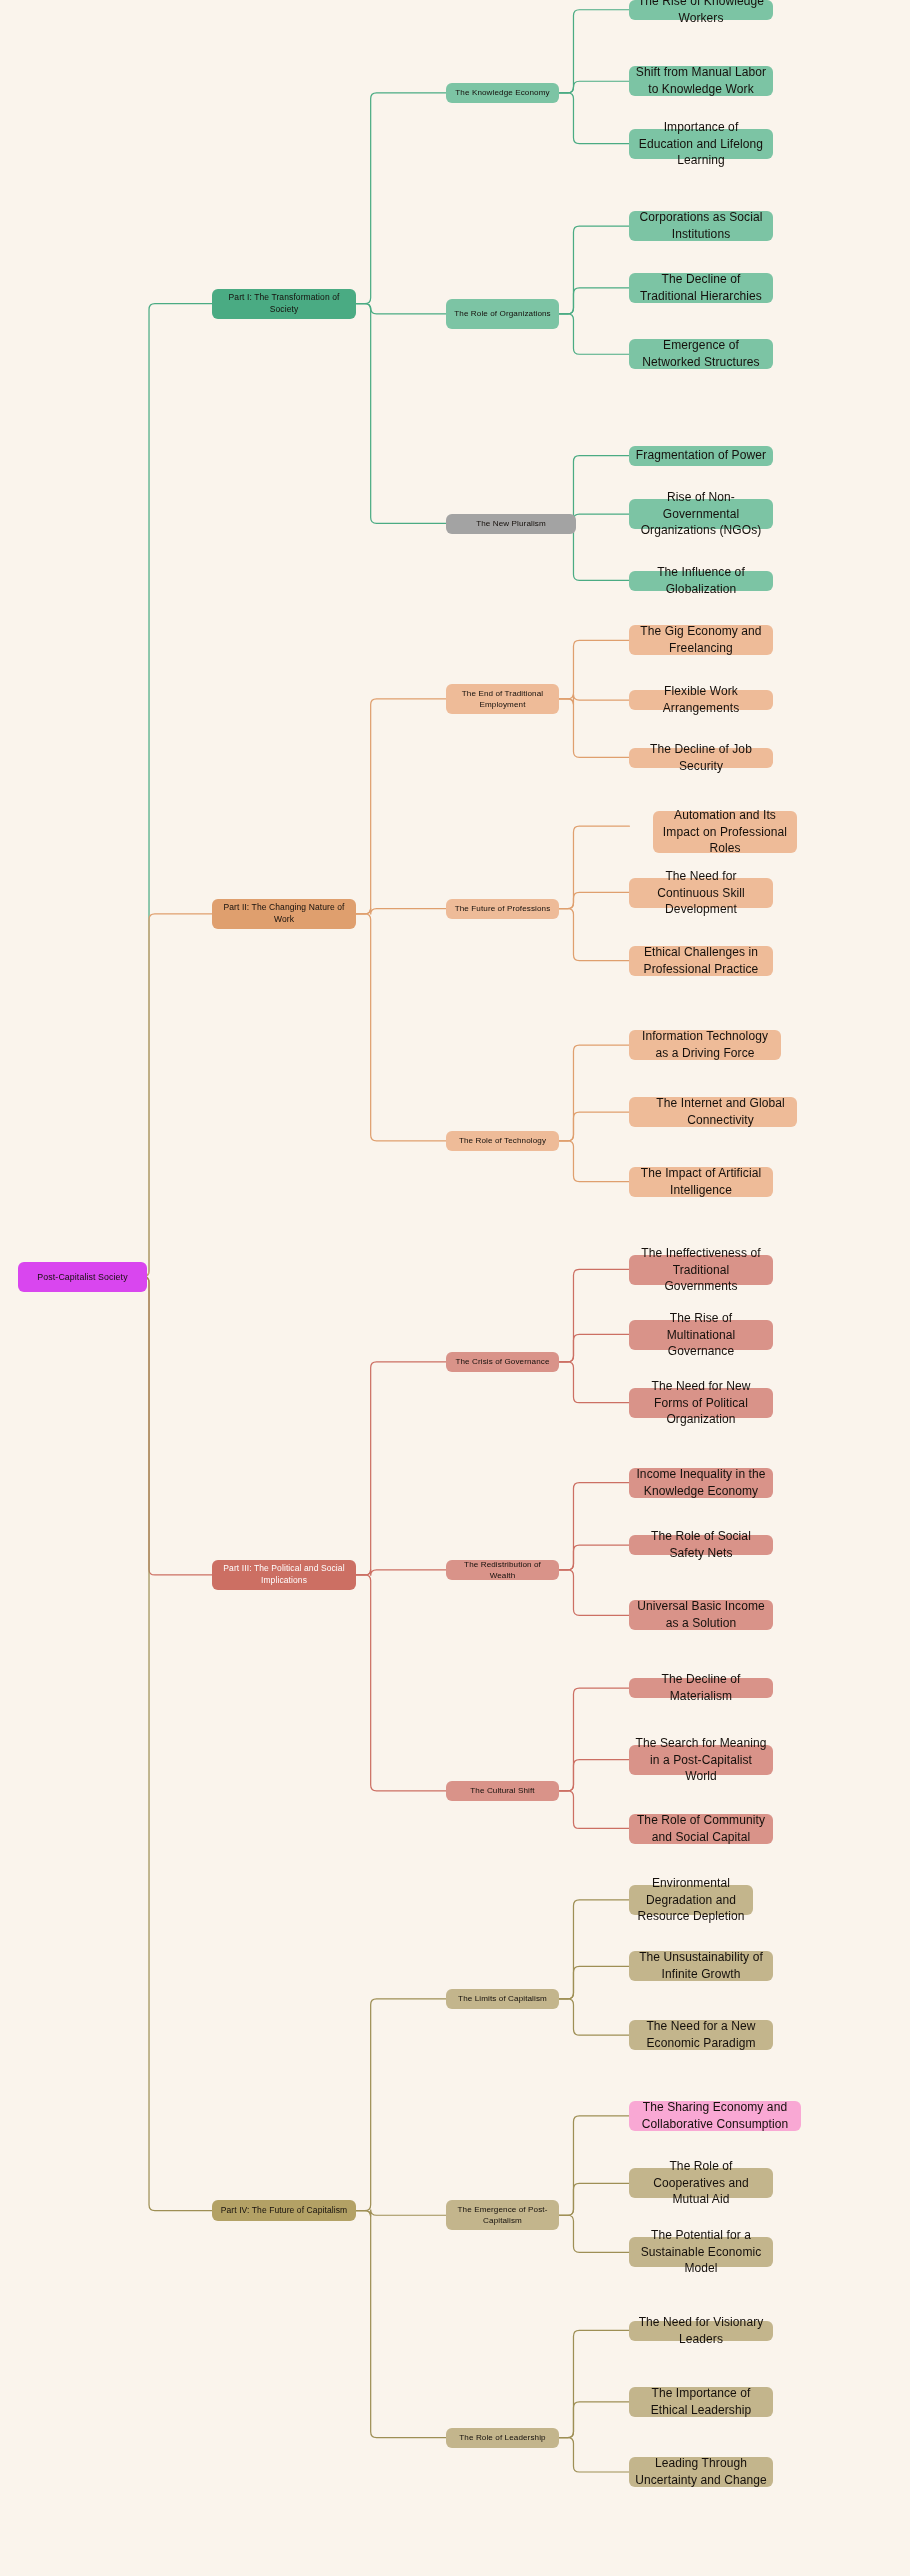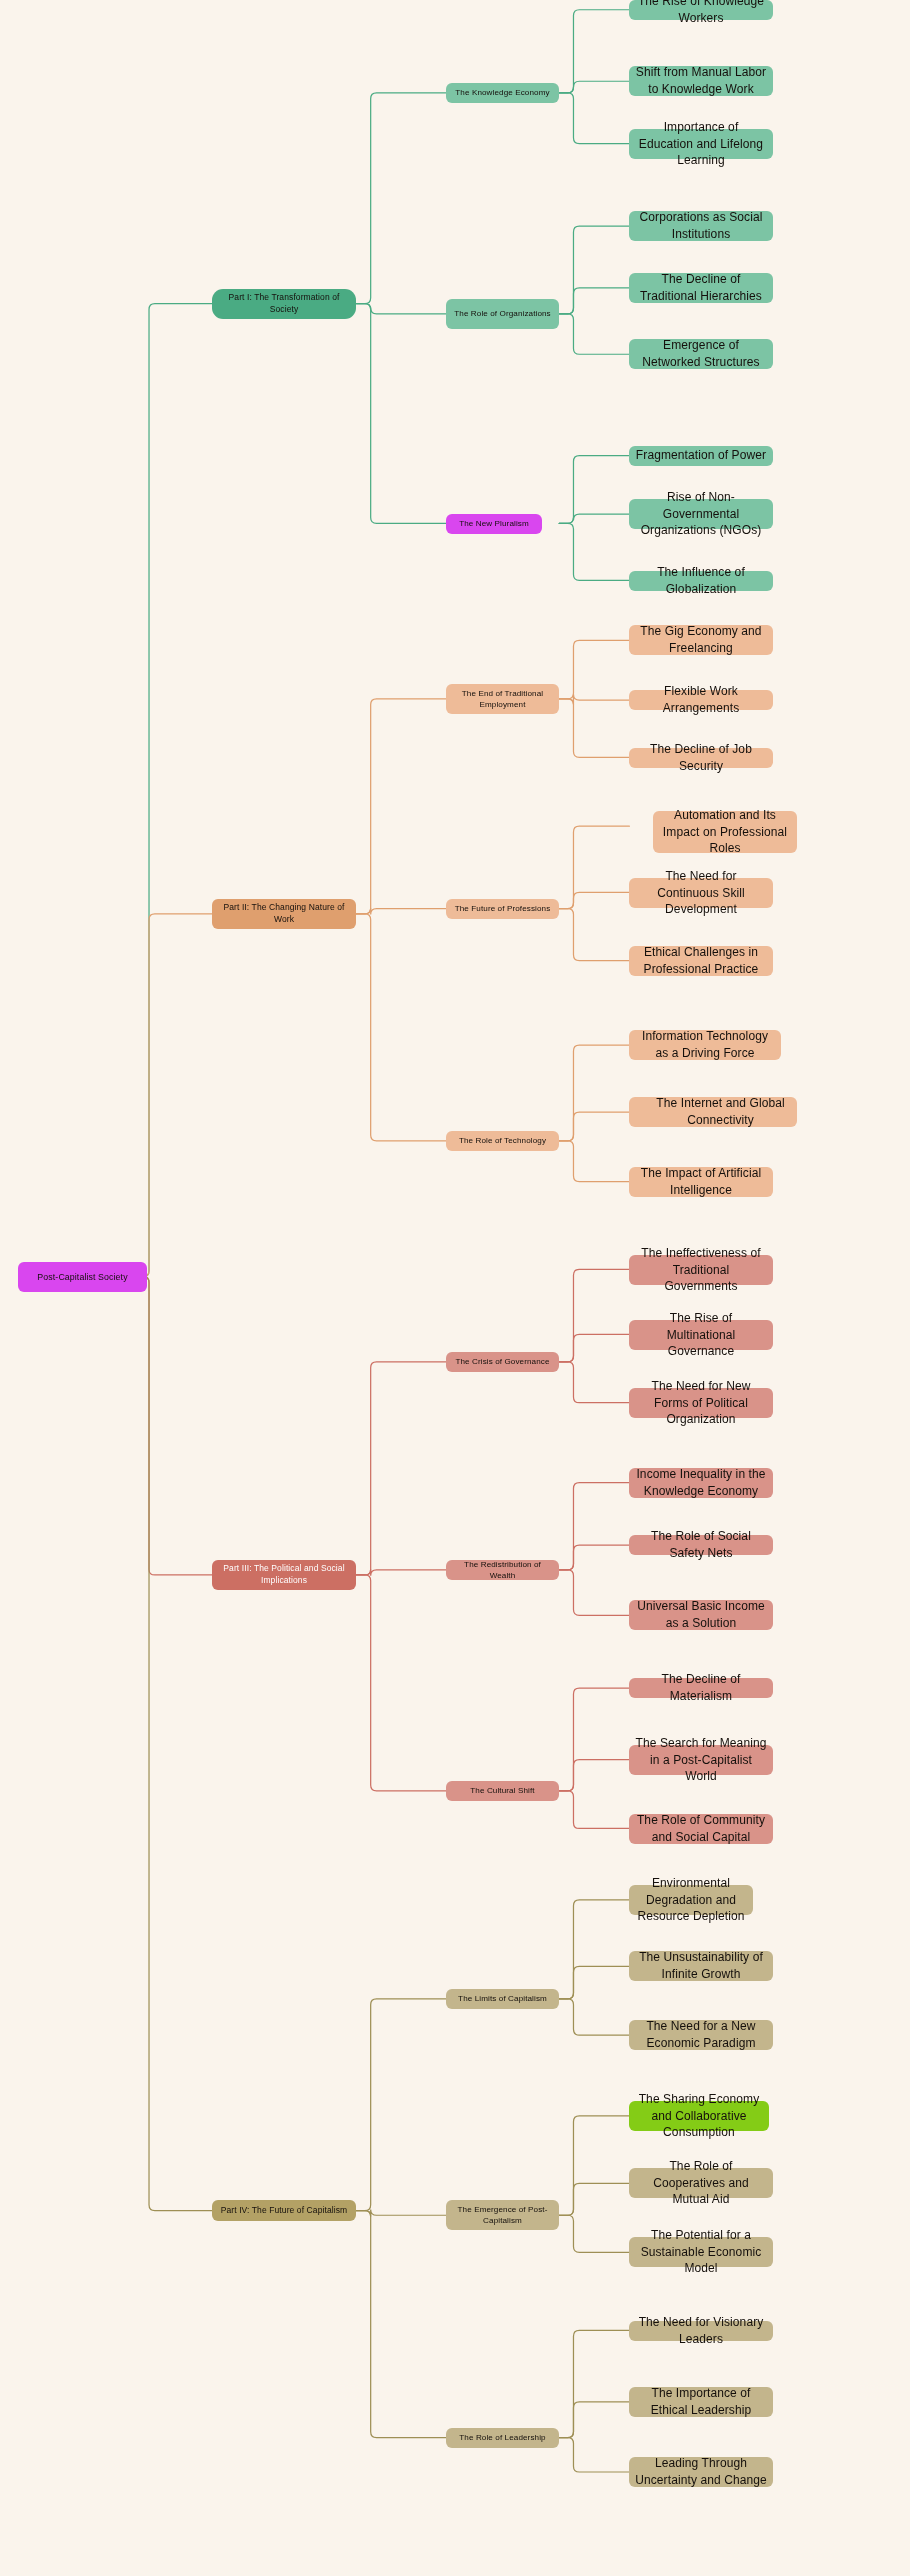--- a/index.html
+++ b/index.html
@@ -83,21 +83,21 @@
       <path d="M 860 3408 L 873 3408 Q 882 3408 882 3399 L 882 3368 Q 882 3359 891 3359 L 968 3359" fill="none" stroke="#9e8f55" stroke-width="1.9" stroke-linecap="round"></path>
       <path d="M 860 3408 L 873 3408 Q 882 3408 882 3417 L 882 3456 Q 882 3465 891 3465 L 968 3465" fill="none" stroke="#9e8f55" stroke-width="1.9" stroke-linecap="round"></path>
       <path d="M 548 3401 L 561 3401 Q 570 3401 570 3410 L 570 3741 Q 570 3750 579 3750 L 686 3750" fill="none" stroke="#9e8f55" stroke-width="1.9" stroke-linecap="round"></path>
       <path d="M 860 3750 L 873 3750 Q 882 3750 882 3741 L 882 3594 Q 882 3585 891 3585 L 968 3585" fill="none" stroke="#9e8f55" stroke-width="1.9" stroke-linecap="round"></path>
       <path d="M 860 3750 L 873 3750 Q 882 3750 882 3741 L 882 3704 Q 882 3695 891 3695 L 968 3695" fill="none" stroke="#9e8f55" stroke-width="1.9" stroke-linecap="round"></path>
       <path d="M 860 3750 L 873 3750 Q 882 3750 882 3759 L 882 3794 Q 882 3803 891 3803 L 968 3803" fill="none" stroke="#9e8f55" stroke-width="1.9" stroke-linecap="round"></path>
     </svg>
 <div class="node node-root" style="left: 18px; top: 1262px; width: 129px; height: 30px; background: #d946ef;">
       <span>Post-Capitalist Society</span>
     </div>
-    <div class="node node-l1" style="left: 212px; top: 289px; width: 144px; height: 30px; background: rgb(74, 171, 131); border-radius: 11px;">
+    <div class="node node-l1" style="left: 212px; top: 289px; width: 144px; height: 30px; background: rgb(74, 171, 131);">
       <span>Part I: The Transformation of Society</span>
     </div>
     <div class="node node-l2" style="left: 446px; top: 83px; width: 113px; height: 19.5px; background: rgb(124, 196, 164);">
       <span>The Knowledge Economy</span>
     </div>
     <div class="node node-l3" style="left: 629px; top: 0px; width: 144px; height: 19.5px; background: rgb(124, 196, 164);">
       <span>The Rise of Knowledge Workers</span>
     </div>
     <div class="node node-l3" style="left: 629px; top: 66px; width: 144px; height: 30px; background: rgb(124, 196, 164);">
       <span>Shift from Manual Labor to Knowledge Work</span>
@@ -110,21 +110,21 @@
     </div>
     <div class="node node-l3" style="left: 629px; top: 211px; width: 144px; height: 30px; background: rgb(124, 196, 164);">
       <span>Corporations as Social Institutions</span>
     </div>
     <div class="node node-l3" style="left: 629px; top: 273px; width: 144px; height: 30px; background: rgb(124, 196, 164);">
       <span>The Decline of Traditional Hierarchies</span>
     </div>
     <div class="node node-l3" style="left: 629px; top: 339px; width: 144px; height: 30px; background: rgb(124, 196, 164);">
       <span>Emergence of Networked Structures</span>
     </div>
-    <div class="node node-l2" style="left: 446px; top: 514px; width: 96px; height: 19.5px; background: #d946ef; text-align: center;">
+    <div class="node node-l2" style="left: 446px; top: 514px; width: 130px; height: 19.5px; background: #a3a3a3; text-align: center;">
       <span>The New Pluralism</span>
     </div>
     <div class="node node-l3" style="left: 629px; top: 446px; width: 144px; height: 19.5px; background: rgb(124, 196, 164);">
       <span>Fragmentation of Power</span>
     </div>
     <div class="node node-l3" style="left: 629px; top: 499px; width: 144px; height: 30px; background: rgb(124, 196, 164);">
       <span>Rise of Non-Governmental Organizations (NGOs)</span>
     </div>
     <div class="node node-l3" style="left: 629px; top: 571px; width: 144px; height: 19.5px; background: rgb(124, 196, 164);">
       <span>The Influence of Globalization</span>
@@ -218,21 +218,21 @@
     </div>
     <div class="node node-l3" style="left: 629px; top: 1951px; width: 144px; height: 30px; background: rgb(195, 181, 140);">
       <span>The Unsustainability of Infinite Growth</span>
     </div>
     <div class="node node-l3" style="left: 629px; top: 2020px; width: 144px; height: 30px; background: rgb(195, 181, 140);">
       <span>The Need for a New Economic Paradigm</span>
     </div>
     <div class="node node-l2" style="left: 446px; top: 2200px; width: 113px; height: 30px; background: rgb(195, 181, 140);">
       <span>The Emergence of Post-Capitalism</span>
     </div>
-    <div class="node node-l3" style="left: 629px; top: 2101px; width: 140px; height: 30px; background: #84cc16;">
+    <div class="node node-l3" style="left: 629px; top: 2101px; width: 172px; height: 30px; background: #f9a8d4;">
       <span>The Sharing Economy and Collaborative Consumption</span>
     </div>
     <div class="node node-l3" style="left: 629px; top: 2168px; width: 144px; height: 30px; background: rgb(195, 181, 140);">
       <span>The Role of Cooperatives and Mutual Aid</span>
     </div>
     <div class="node node-l3" style="left: 629px; top: 2237px; width: 144px; height: 30px; background: rgb(195, 181, 140);">
       <span>The Potential for a Sustainable Economic Model</span>
     </div>
     <div class="node node-l2" style="left: 446px; top: 2428px; width: 113px; height: 19.5px; background: rgb(195, 181, 140);">
       <span>The Role of Leadership</span>

